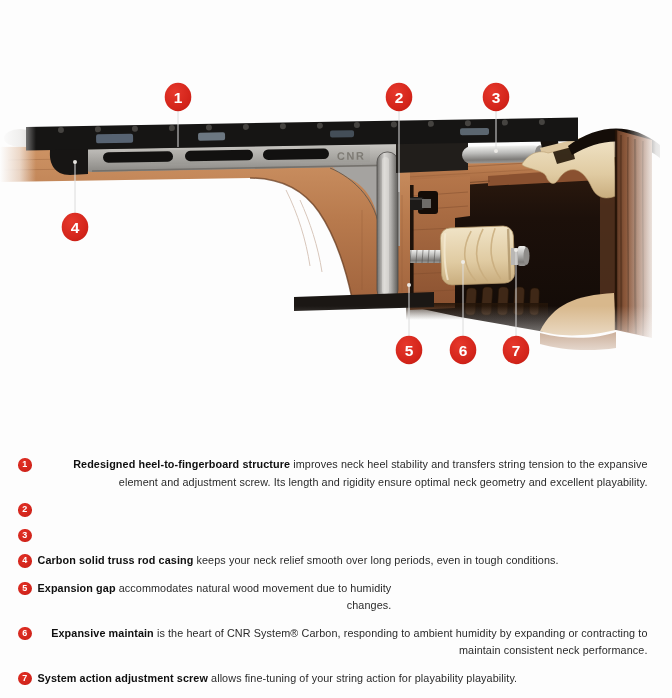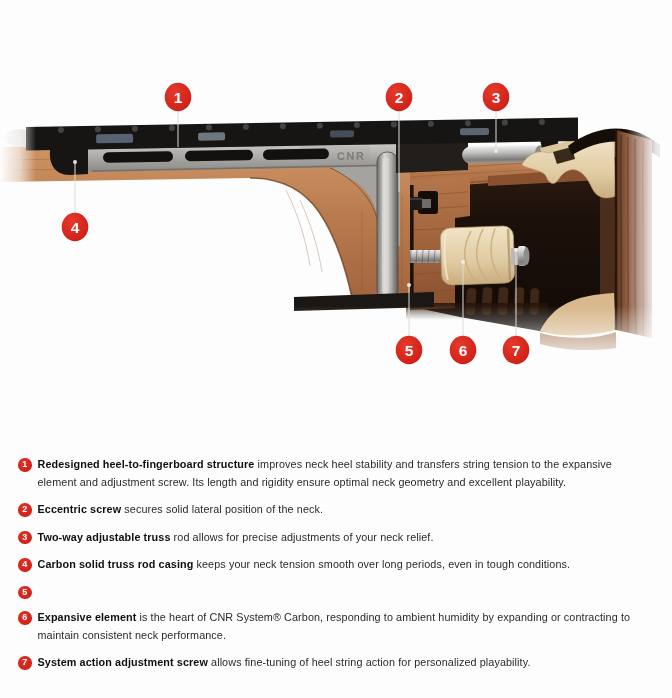--- a/index.html
+++ b/index.html
@@ -15,20 +15,21 @@
   .legend-item{display:flex;align-items:flex-start;margin-bottom:10px;}
   .legend-badge{
     flex:0 0 13.5px;width:13.5px;height:13.5px;border-radius:50%;
     background:radial-gradient(circle at 38% 32%, #e23126 0%, #d0231a 70%, #c01d14 100%);
     color:#fff;font-size:9px;font-weight:700;line-height:13.5px;
     text-align:center;margin-top:2px;margin-right:6px;
   }
   .legend-text{
     font-size:10.8px;line-height:17.5px;color:#2a2a2a;max-width:610px;
     letter-spacing:0.1px;
+    text-align:right;
   }
   .legend-text b{color:#0f0f0f;font-weight:700;}
   .legend-text .rest{white-space:pre-line;}
   svg text{font-family:"Liberation Sans",sans-serif;}
 </style>
 </head>
 <body>
 
 <div class="photo-wrap">
 <svg width="672" height="430" viewBox="0 0 672 430" aria-label="Cutaway photograph of a guitar neck heel joint showing the CNR System Active components">
@@ -313,39 +314,39 @@
 </div>
 
 <div class="legend">
   <div class="legend-item">
     <div class="legend-badge">1</div>
     <div class="legend-text"><b>Redesigned heel-to-fingerboard structure</b><span class="rest"> improves neck heel stability and transfers string tension to the expansive element and adjustment screw. Its length and rigidity ensure optimal neck geometry and excellent playability.</span></div>
   </div>
 
   <div class="legend-item">
     <div class="legend-badge">2</div>
-    <div class="legend-text"><b>Eccentric screw</b><span class="rest"> secures solid lateral position of the neck.</span></div>
   </div>
 
   <div class="legend-item">
     <div class="legend-badge">3</div>
-    <div class="legend-text"><b>Two-way adjustable truss</b><span class="rest"> rod allows for precise adjustments of your neck relief.</span></div>
   </div>
 
   <div class="legend-item">
     <div class="legend-badge">4</div>
-    <div class="legend-text"><b>Carbon solid truss rod casing</b><span class="rest"> keeps your neck tension smooth over long periods, even in tough conditions.</span></div>
+    <div class="legend-text"><b>Carbon solid truss rod casing</b><span class="rest"> keeps your neck relief smooth over long periods, even in tough conditions.</span></div>
   </div>
 
   <div class="legend-item">
     <div class="legend-badge">5</div>
+    <div class="legend-text"><b>Expansion gap</b><span class="rest"> accommodates natural wood movement due to humidity
+changes.</span></div>
   </div>
 
   <div class="legend-item">
     <div class="legend-badge">6</div>
-    <div class="legend-text"><b>Expansive element</b><span class="rest"> is the heart of CNR System® Carbon, responding to ambient humidity by expanding or contracting to maintain consistent neck performance.</span></div>
+    <div class="legend-text"><b>Expansive maintain</b><span class="rest"> is the heart of CNR System® Carbon, responding to ambient humidity by expanding or contracting to maintain consistent neck performance.</span></div>
   </div>
 
   <div class="legend-item">
     <div class="legend-badge">7</div>
-    <div class="legend-text"><b>System action adjustment screw</b><span class="rest"> allows fine-tuning of heel string action for personalized playability.</span></div>
+    <div class="legend-text"><b>System action adjustment screw</b><span class="rest"> allows fine-tuning of your string action for playability playability.</span></div>
   </div>
 </div>
 
 </body></html>

